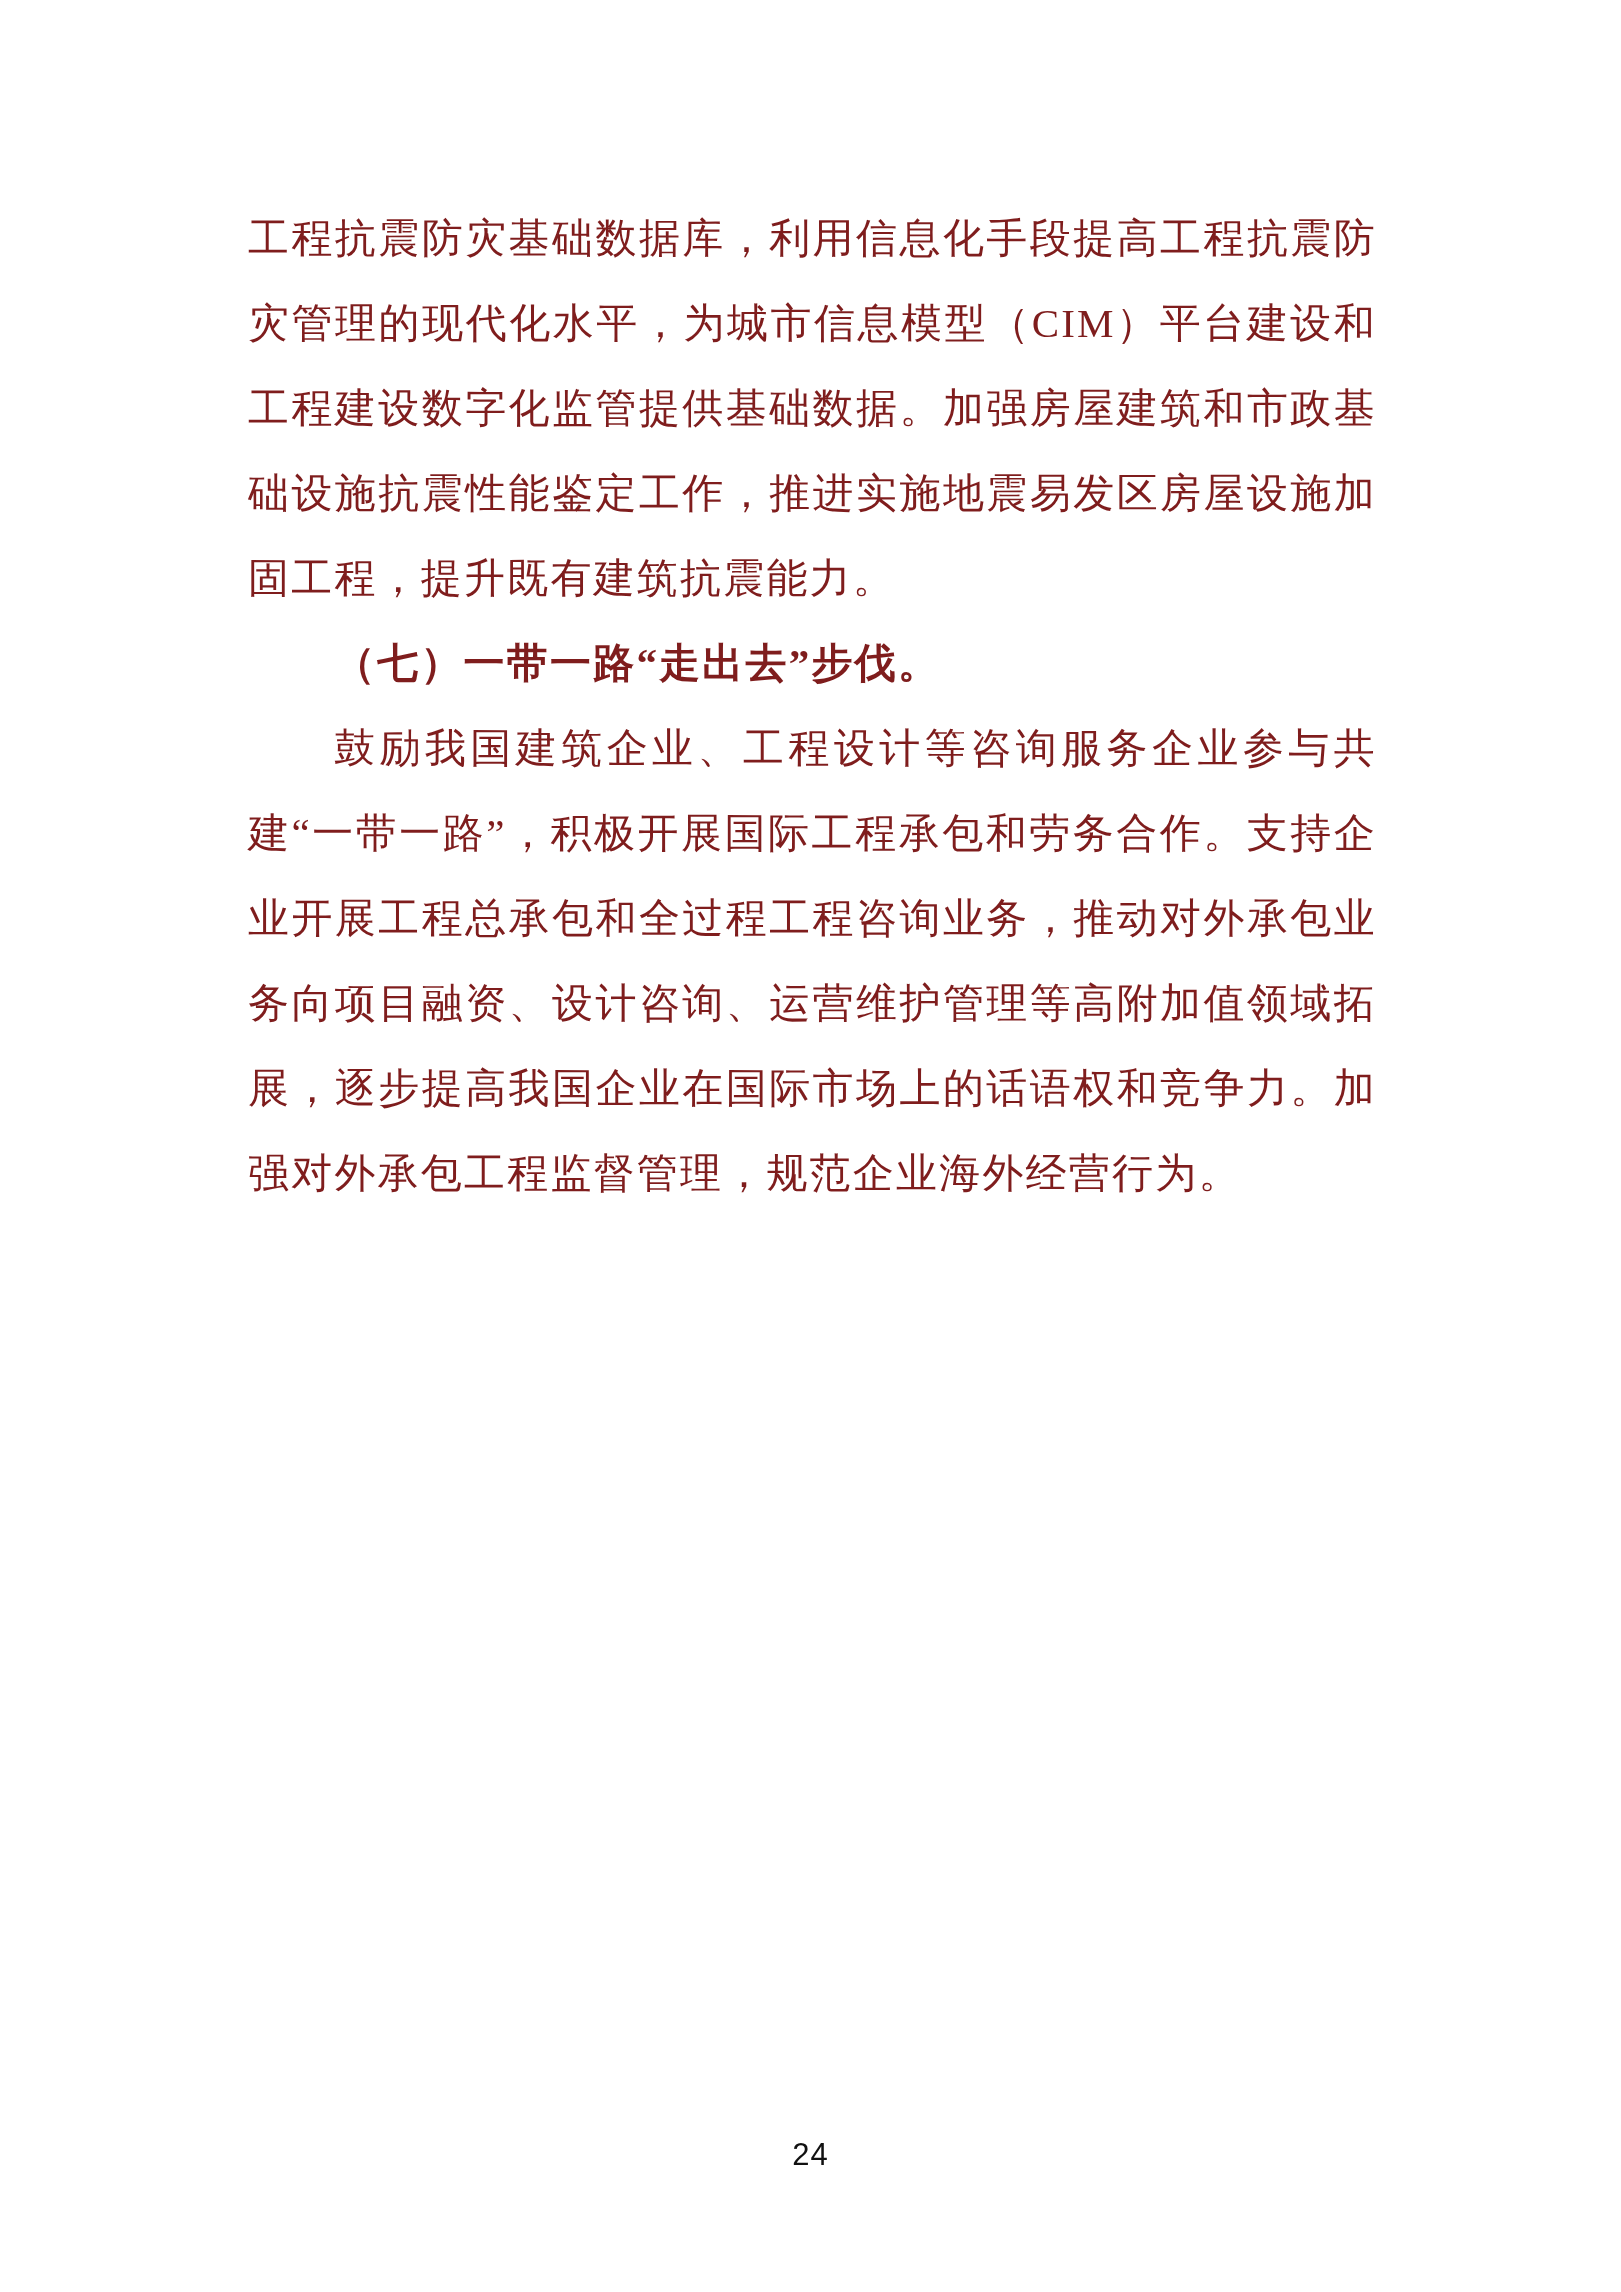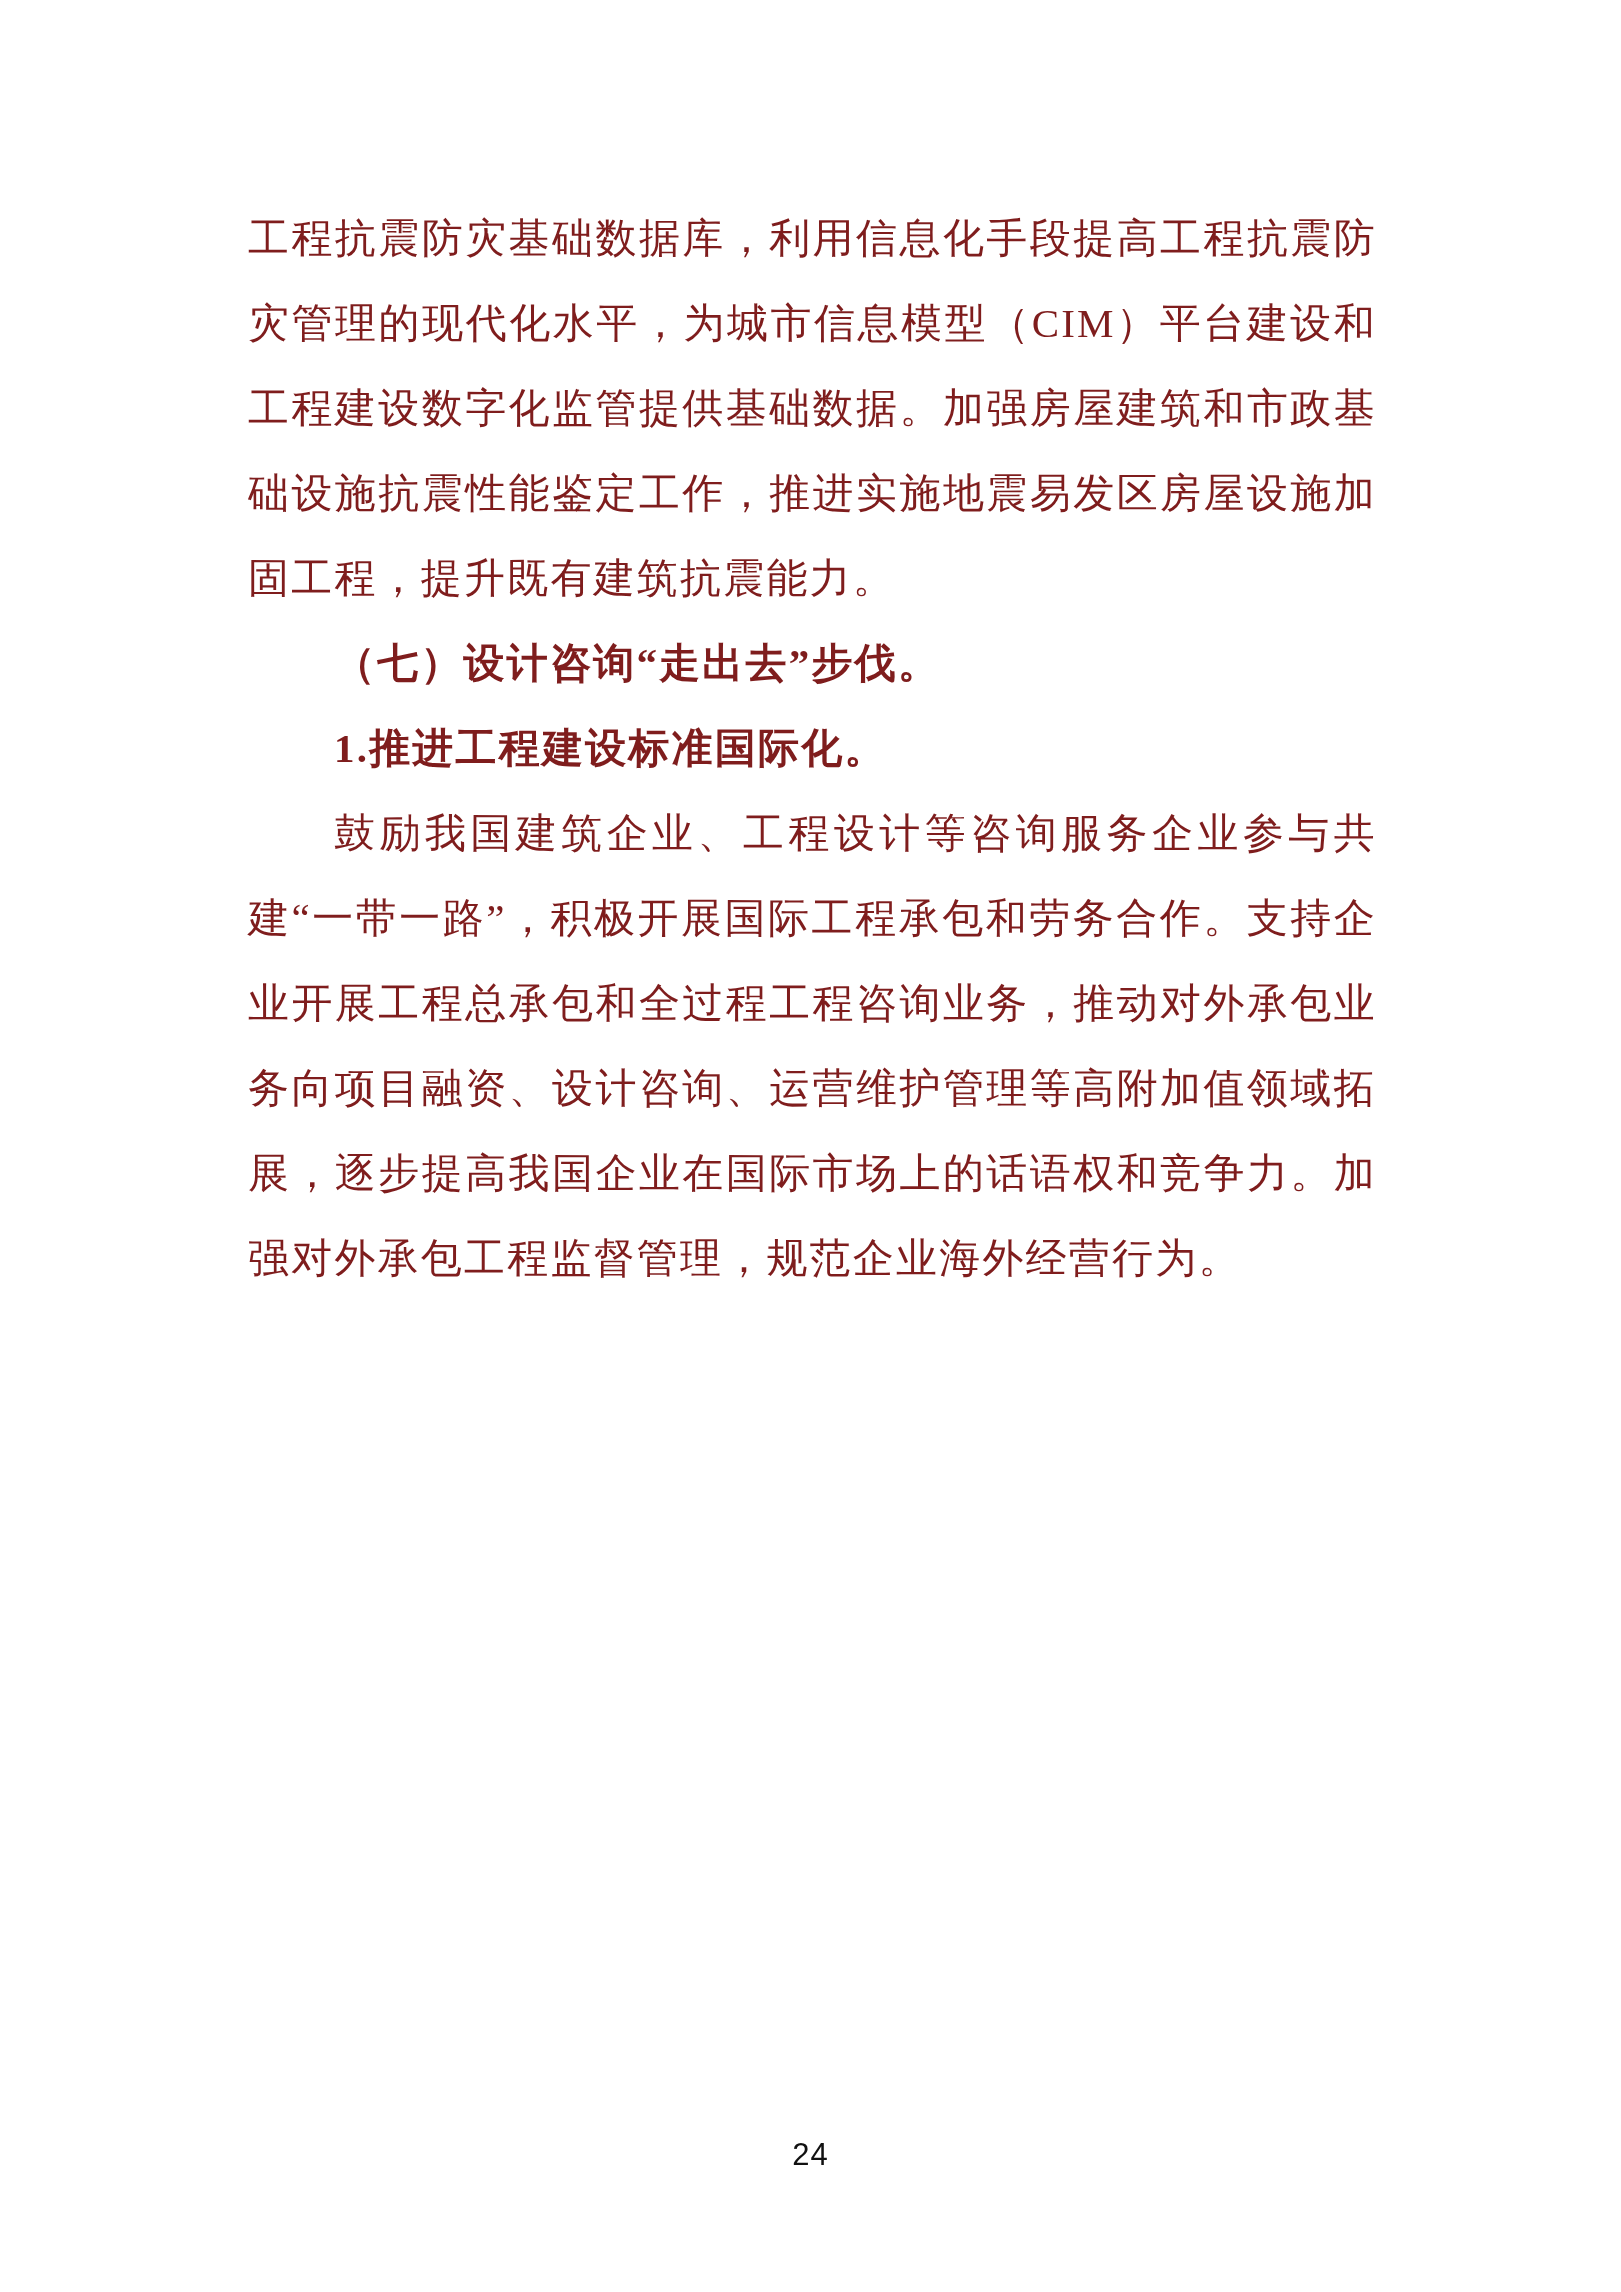--- a/index.html
+++ b/index.html
@@ -55,19 +55,18 @@
     font-family: "Liberation Sans", sans-serif;
     color: #111111;
   }
 </style>
 </head>
 <body>
 
 <div class="page">
   <div class="text-block">
       <p class="body">工程抗震防灾基础数据库，利用信息化手段提高工程抗震防灾管理的现代化水平，为城市信息模型（CIM）平台建设和工程建设数字化监管提供基础数据。加强房屋建筑和市政基础设施抗震性能鉴定工作，推进实施地震易发区房屋设施加固工程，提升既有建筑抗震能力。</p>
-      <p class="section-heading indent">（七）设计咨询“走出去”步伐。</p>
-      <p class="numbered-heading indent">1.推进工程建设标准国际化。</p>
+      <p class="section-heading indent">（七）一带一路“走出去”步伐。</p>
       <p class="body indent">鼓励我国建筑企业、工程设计等咨询服务企业参与共建“一带一路”，积极开展国际工程承包和劳务合作。支持企业开展工程总承包和全过程工程咨询业务，推动对外承包业务向项目融资、设计咨询、运营维护管理等高附加值领域拓展，逐步提高我国企业在国际市场上的话语权和竞争力。加强对外承包工程监督管理，规范企业海外经营行为。</p>
     </div>
   <div class="page-number">24</div>
 </div>
 
 
 </body></html>

